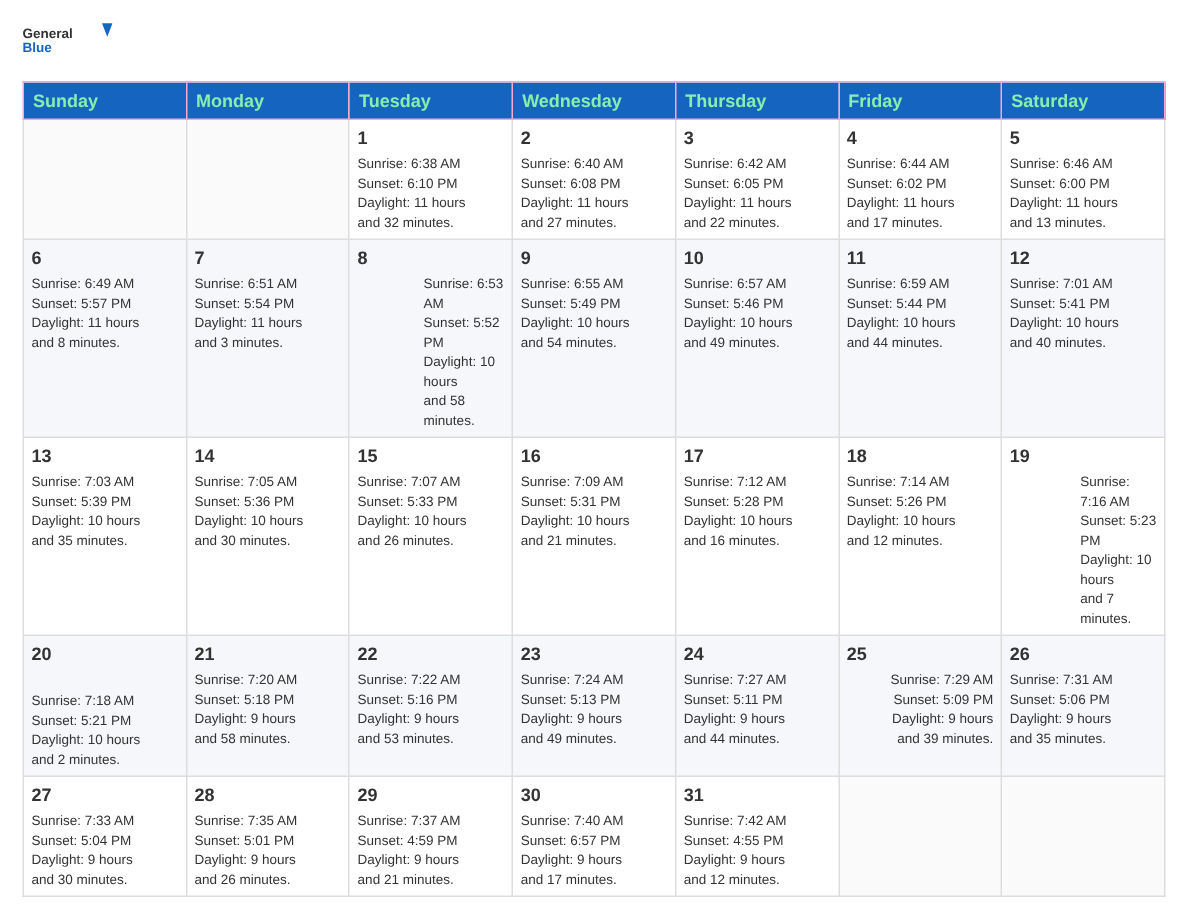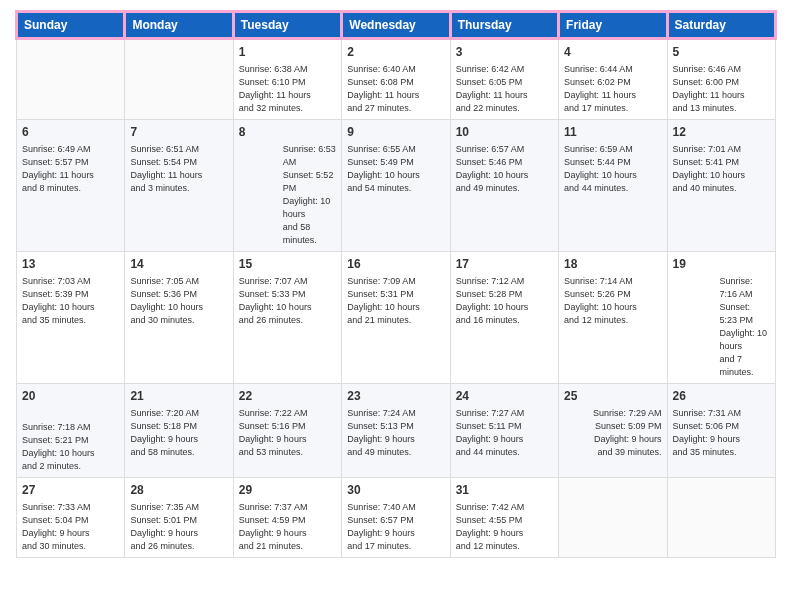--- a/index.html
+++ b/index.html
@@ -39,26 +39,26 @@
       font-size: 14px;
       color: #555;
     }
     .calendar {
       width: 100%;
       border-collapse: collapse;
       border: 1px solid #ccc;
     }
     .calendar th {
       background-color: #1565c0;
-      color: #ffffff;
+      color: #86efac;
       text-align: left;
       padding: 5px 6px;
       font-size: 12px;
       font-weight: bold;
-      border: 3px solid #f9a8d4;
+      border: 1px solid #f9a8d4;
     }
     .calendar td {
       vertical-align: top;
       padding: 4px 5px;
       border: 1px solid #ddd;
       width: calc(100% / 7);
       height: 80px;
       background: #fff;
       font-size: 9.5px;
       color: #333;
@@ -79,20 +79,33 @@
       color: #333;
     }
     .empty-cell {
       background: #fafafa !important;
     }
   </style>
 </head>
 <body>
 
 <div class="page">
+  <div class="header">
+    <div class="logo">
+  <svg width="60" height="36" viewBox="0 0 120 50" xmlns="http://www.w3.org/2000/svg">
+    <text x="0" y="20" font-size="18" font-weight="bold" fill="#333" font-family="Arial">General</text>
+    <text x="0" y="38" font-size="18" font-weight="bold" fill="#1565c0" font-family="Arial">Blue</text>
+    <polygon points="106,0 120,0 113,18" fill="#1565c0"></polygon>
+  </svg>
+</div>
+    <div class="title-section">
+      <div class="month-title"></div>
+      <div class="location"></div>
+    </div>
+  </div>
 
   <table class="calendar">
     <thead>
       <tr>
       <th>Sunday</th>
           <th>Monday</th>
           <th>Tuesday</th>
           <th>Wednesday</th>
           <th>Thursday</th>
           <th>Friday</th>

